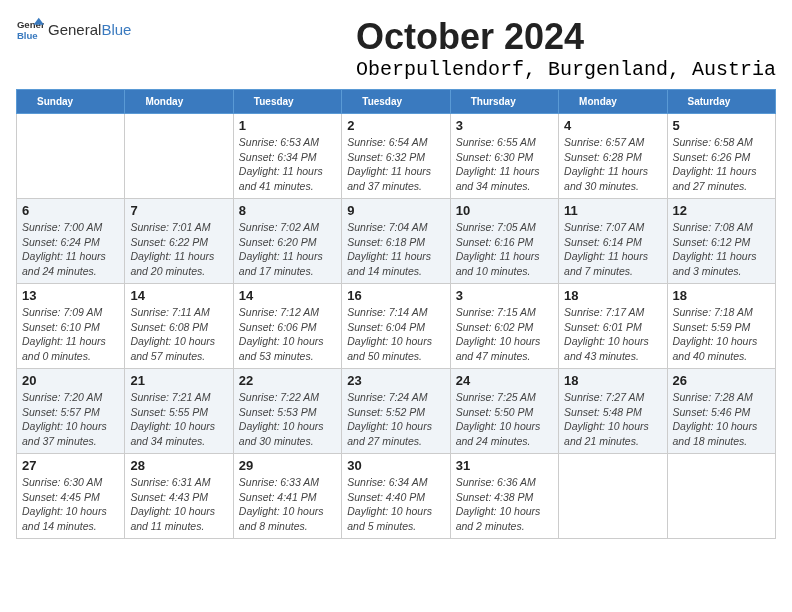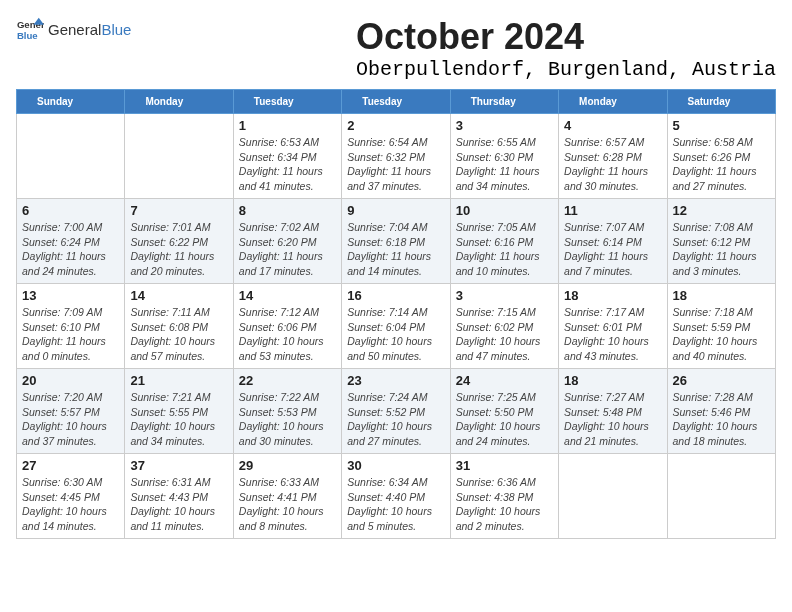--- a/index.html
+++ b/index.html
@@ -227,21 +227,21 @@
           <span class="day-number">26</span>
           <div class="day-info">Sunrise: 7:28 AM<br>Sunset: 5:46 PM<br>Daylight: 10 hours and 18 minutes.</div>
         </td>
       </tr>
       <tr>
         <td>
           <span class="day-number">27</span>
           <div class="day-info">Sunrise: 6:30 AM<br>Sunset: 4:45 PM<br>Daylight: 10 hours and 14 minutes.</div>
         </td>
         <td>
-          <span class="day-number">37</span>
+          <span class="day-number">28</span>
           <div class="day-info">Sunrise: 6:31 AM<br>Sunset: 4:43 PM<br>Daylight: 10 hours and 11 minutes.</div>
         </td>
         <td>
           <span class="day-number">29</span>
           <div class="day-info">Sunrise: 6:33 AM<br>Sunset: 4:41 PM<br>Daylight: 10 hours and 8 minutes.</div>
         </td>
         <td>
           <span class="day-number">30</span>
           <div class="day-info">Sunrise: 6:34 AM<br>Sunset: 4:40 PM<br>Daylight: 10 hours and 5 minutes.</div>
         </td>

